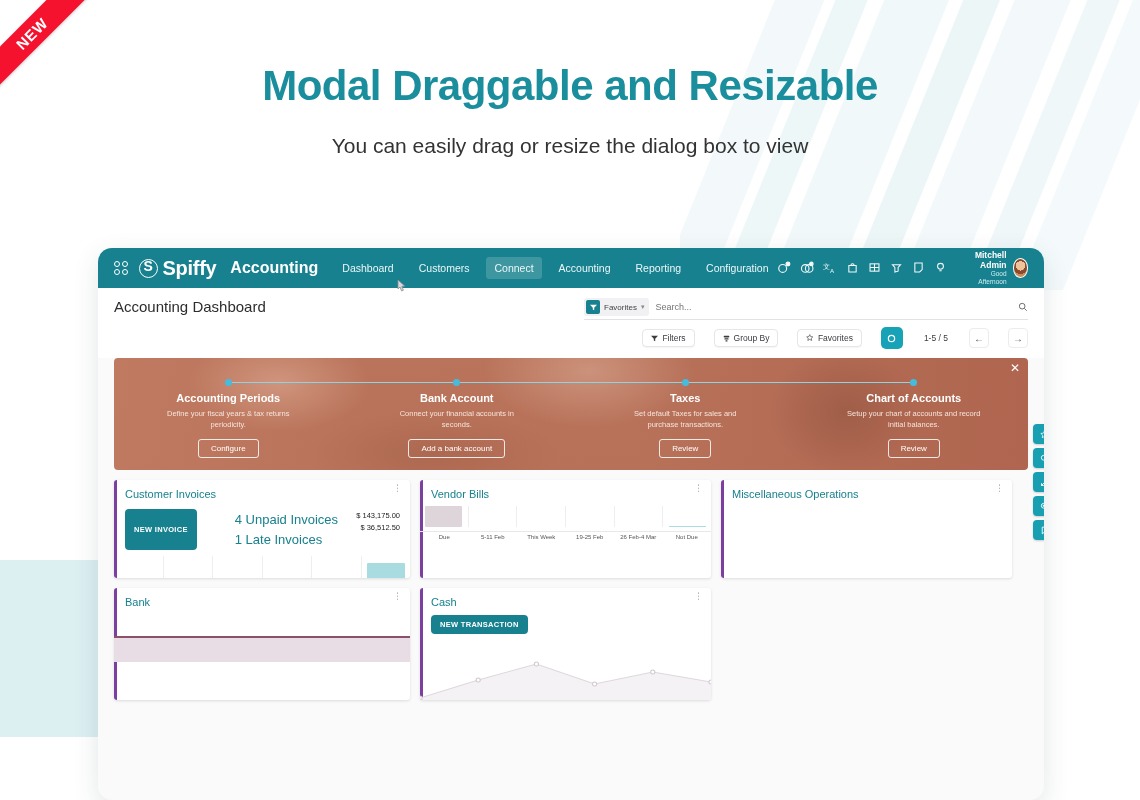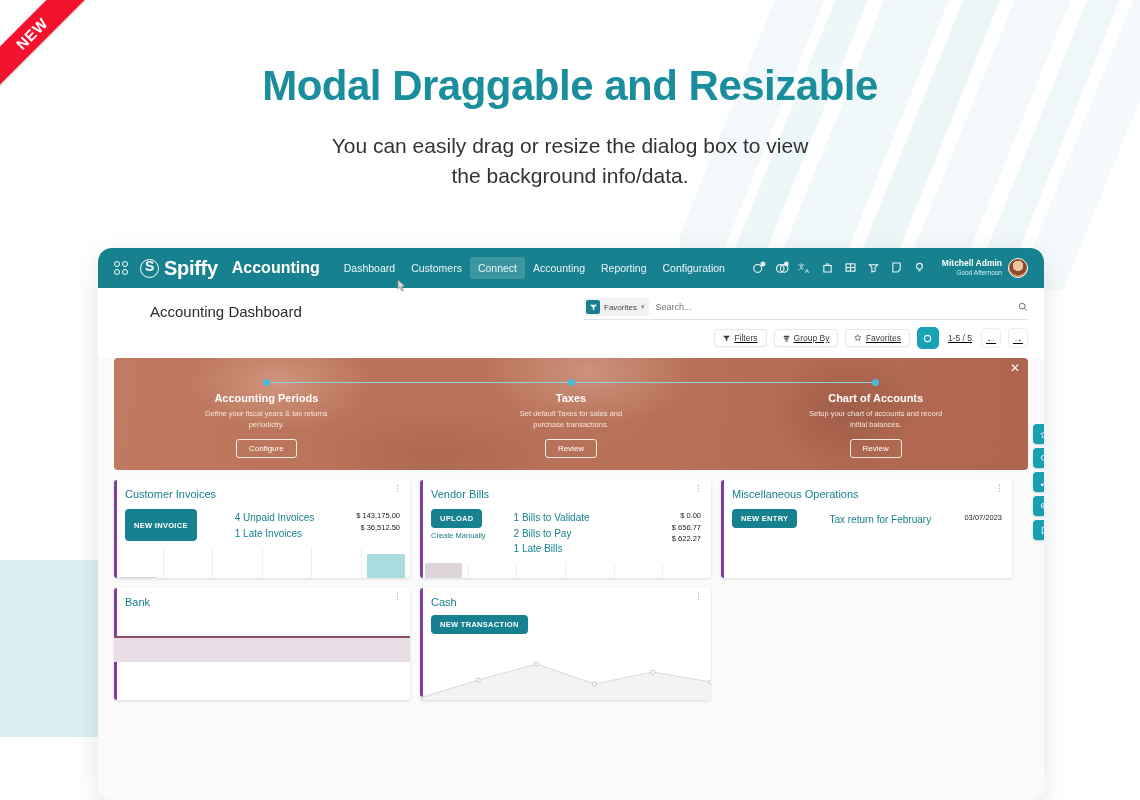--- a/index.html
+++ b/index.html
@@ -86,21 +86,21 @@
     width: 19px; height: 19px; border: 1.6px solid #fff; border-radius: 50%;
     position: relative; display: inline-block;
   }
   .brand-mark::after {
     content: "S"; position: absolute; left: 4px; top: -2px;
     font-size: 14px; color: #fff; font-weight: bold;
   }
   .brand-name { color: #fff; font-size: 20px; font-weight: bold; letter-spacing: -.3px; }
   .app-name { color: #fff; font-size: 16px; font-weight: bold; margin-right: 16px; }
 
-  .menu { display: flex; align-items: center; gap: 0; }
+  .menu { display: flex; align-items: center; gap: 9px; }
   .menu-item {
     color: #eaf7f8; font-size: 10.5px; padding: 5px 8px; border-radius: 3px;
     white-space: nowrap; cursor: pointer;
   }
   .menu-item.active { background: rgba(255,255,255,.17); }
 
   .nav-right { margin-left: auto; display: flex; align-items: center; gap: 9px; padding-right: 4px; }
   .nav-ic { width: 14px; height: 14px; color: #fff; opacity: .95; cursor: pointer; }
   .nav-ic svg { display: block; }
   .user-box { display: flex; align-items: center; gap: 6px; margin-left: 6px; cursor: pointer; }
@@ -108,21 +108,21 @@
   .user-name { color: #fff; font-size: 8.5px; font-weight: bold; }
   .user-greet { color: #cfeef1; font-size: 6.5px; }
   .avatar {
     width: 20px; height: 20px; border-radius: 50%;
     background: radial-gradient(circle at 50% 38%, #f0c49a 0 36%, #8b4a2c 37% 62%, #c98a5c 63% 100%);
     border: 1.5px solid #fff;
   }
 
   
   .control-bar { background: #fff; padding: 10px 16px 0 16px; position: relative; }
-  .cb-row1 { display: flex; align-items: flex-end; margin-left: 36px; }
+  .cb-row1 { display: flex; align-items: flex-start; }
   .page-title { font-size: 15px; color: #2d2d2d; }
   .searchwrap {
     margin-left: auto; width: 444px; display: flex; align-items: center;
     border-bottom: 1px solid #e2e2e4; padding-bottom: 3px;
   }
   .fav-tag {
     display: flex; align-items: center; gap: 4px; background: #f1f1f3;
     border-radius: 3px; padding: 2px 5px 2px 2px; margin-right: 6px;
   }
   .fav-tag .sq {
@@ -130,21 +130,21 @@
     display: flex; align-items: center; justify-content: center;
   }
   .fav-tag span.lbl { font-size: 8px; color: #444; }
   .fav-tag span.car { font-size: 7px; color: #888; }
   .search-input {
     flex: 1; border: none; outline: none; font-size: 9px; color: #9a9aa0;
     font-family: inherit; background: transparent;
   }
   .search-glass { color: #6f6f76; }
 
-  .cb-row2 { display: flex; align-items: center; justify-content: flex-end; gap: 7px; padding: 7px 0 9px 0; text-decoration: underline; }
+  .cb-row2 { display: flex; align-items: center; justify-content: flex-end; gap: 19px; padding: 7px 0 9px 0; }
   .pill {
     display: flex; align-items: center; gap: 4px; background: #fff;
     border: 1px solid #e6e6e9; border-radius: 4px; padding: 3px 8px;
     font-size: 8.5px; color: #3b3b40; cursor: pointer;
     box-shadow: 0 1px 1px rgba(0,0,0,.04);
   }
   .kan-btn {
     width: 22px; height: 22px; border-radius: 5px; background: #17a2b8;
     display: flex; align-items: center; justify-content: center; cursor: pointer;
   }
@@ -215,21 +215,21 @@
     position: absolute; right: 7px; top: 6px; color: #999; font-size: 9px;
     letter-spacing: 1px; cursor: pointer; line-height: .6;
   }
   .btn-teal {
     display: inline-block; background: #17818f; color: #fff; font-size: 7.5px;
     font-weight: bold; letter-spacing: .3px; padding: 5px 9px; border-radius: 4px;
     border: none; cursor: pointer; font-family: inherit; margin-top: 7px;
   }
   .link { color: #17818f; font-size: 7.5px; display: block; margin-top: 3px; cursor: pointer; }
   .card-row { display: flex; margin-top: 2px; }
-  .stat-list { font-size: 10px; line-height: 1.55; }
+  .stat-list { font-size: 13px; line-height: 1.55; }
   .stat-list .lbl { color: #17818f; cursor: pointer; }
   .stat-list .lbl.plain { color: #333; cursor: default; }
   .amt-list { font-size: 7.5px; line-height: 1.55; text-align: right; color: #222; margin-left: auto; }
 
   .chart-area { position: relative; height: 46px; margin-top: 6px; }
   .bars { position: absolute; inset: 0 0 13px 0; display: flex; }
   .bar-col {
     flex: 1; position: relative; display: flex; align-items: flex-end;
     justify-content: center; border-right: 1px solid #eeeef0;
   }
@@ -272,21 +272,20 @@
 <div class="bg-blob"></div>
 <div class="bg-blob2"></div>
 
 <div class="ribbon">
   <div class="band">NEW</div>
 </div>
 
 <div class="headline">Modal Draggable and Resizable</div>
 <div class="subhead">
   <div>You can easily drag or resize the dialog box to view</div>
-  <div>the background info/data.</div>
 </div>
 
 <div class="app-window">
 
   <div class="navbar">
     <div class="grid-icon">
         <b></b>
         <b></b>
         <b></b>
         <b></b>
@@ -427,20 +426,27 @@
     <div class="steps">
 
       <div class="step">
         <div class="step-line"></div>
         <div class="step-dot"></div>
         <div class="step-title">Accounting Periods</div>
         <div class="step-desc">Define your fiscal years &amp; tax returns periodicity.</div>
         <button class="step-btn">Configure</button>
       </div>
 
+      <div class="step">
+        <div class="step-line"></div>
+        <div class="step-dot"></div>
+        <div class="step-title">Bank Account</div>
+        <div class="step-desc">Connect your financial accounts in seconds.</div>
+        <button class="step-btn">Add a bank account</button>
+      </div>
 
       <div class="step">
         <div class="step-line"></div>
         <div class="step-dot"></div>
         <div class="step-title">Taxes</div>
         <div class="step-desc">Set default Taxes for sales and purchase transactions.</div>
         <button class="step-btn">Review</button>
       </div>
 
       <div class="step">
@@ -500,36 +506,20 @@
           <span>26 Feb-4 Mar</span>
           <span>Not Due</span>
         </div>
       </div>
     </div>
 
     <div class="card" style="width:291px;height:98px">
       <div class="card-dots">⋮</div>
       <div class="card-body">
         <div class="card-title">Vendor Bills</div>
-        <div class="card-row">
-          <div>
-            <button class="btn-teal">UPLOAD</button>
-            <span class="link">Create Manually</span>
-          </div>
-          <div class="stat-list" style="margin:8px 0 0 28px">
-            <div class="lbl">1 Bills to Validate</div>
-            <div class="lbl">2 Bills to Pay</div>
-            <div class="lbl">1 Late Bills</div>
-          </div>
-          <div class="amt-list" style="margin-top:8px">
-            <div>$ 0.00</div>
-            <div>$ 656.77</div>
-            <div>$ 622.27</div>
-          </div>
-        </div>
       </div>
       <div class="chart-area" style="height:34px">
         <div class="bars">
           <div class="bar-col">
               <div class="bar" style="height:100%;background:#ded5da"></div>
             </div>
           <div class="bar-col">
               <div class="bar" style="height:0%"></div>
             </div>
           <div class="bar-col">
@@ -553,29 +543,20 @@
           <span>26 Feb-4 Mar</span>
           <span>Not Due</span>
         </div>
       </div>
     </div>
 
     <div class="card" style="width:291px;height:98px">
       <div class="card-dots">⋮</div>
       <div class="card-body">
         <div class="card-title">Miscellaneous Operations</div>
-        <div class="card-row">
-          <button class="btn-teal">NEW ENTRY</button>
-          <div class="stat-list" style="margin:10px 0 0 32px">
-            <div class="lbl">Tax return for February</div>
-          </div>
-          <div class="amt-list" style="margin-top:10px">
-            <div>03/07/2023</div>
-          </div>
-        </div>
       </div>
     </div>
 
     <div class="card" style="width:296px;height:112px">
       <div class="card-dots">⋮</div>
       <div class="card-body">
         <div class="card-title">Bank</div>
       </div>
       <div class="flat-chart">
         <div class="fill"></div>

